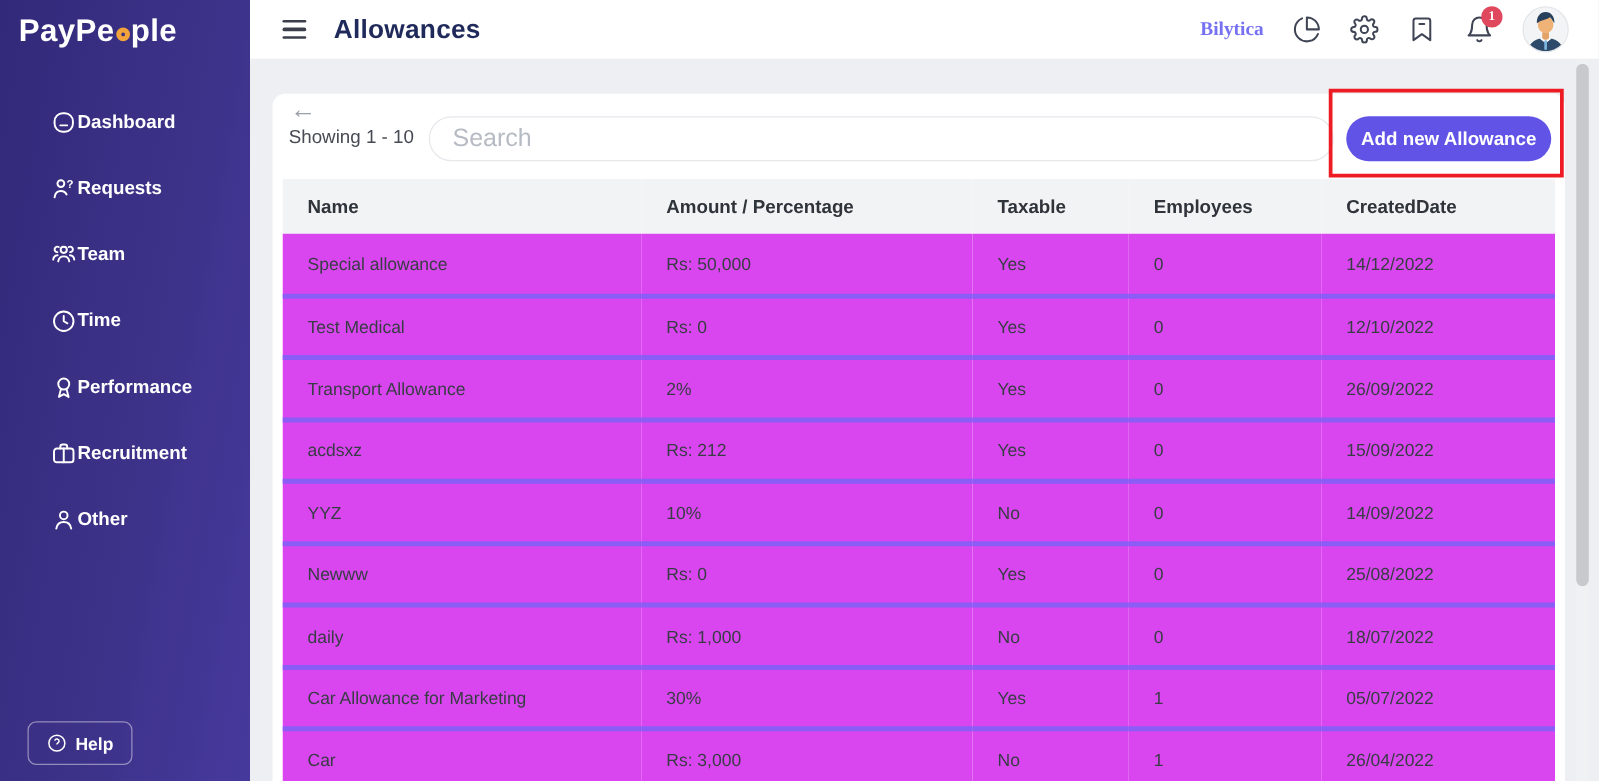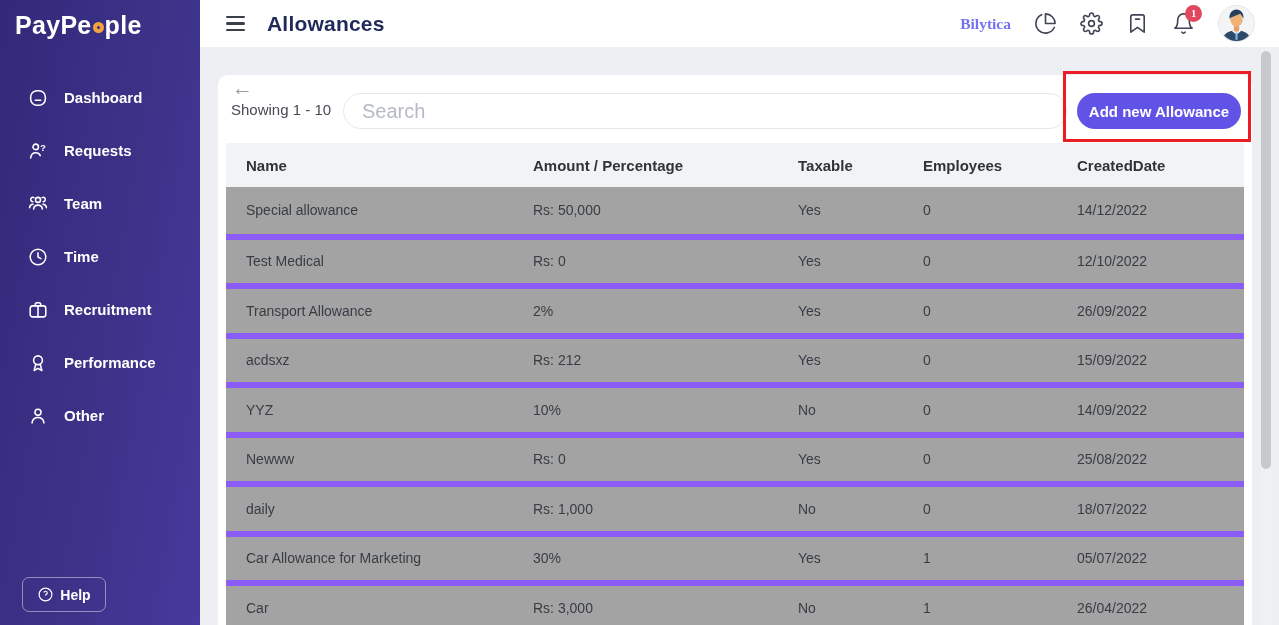--- a/index.html
+++ b/index.html
@@ -5,21 +5,21 @@
   * { margin:0; padding:0; box-sizing:border-box; }
   html,body { width:1279px; height:625px; overflow:hidden; font-family:"Liberation Sans", sans-serif; background:#edeff2; }
   body { position:relative; }
 
   
   .sidebar { position:absolute; left:0; top:0; width:200px; height:625px;
     background:linear-gradient(100deg,#33297a 0%,#3c3288 55%,#46399d 100%); z-index:3; }
   .logo { padding:11px 0 0 15px; font-size:25px; font-weight:bold; color:#fff; letter-spacing:.3px; display:flex; align-items:center; }
   .logo-o { display:inline-block; width:11px; height:11px; border:4.5px solid #f2a33c; border-radius:50%; margin:4px 1px 0 1px; }
   .nav { position:absolute; top:71px; left:0; right:0; }
-  .nav-item { height:53px; display:flex; align-items:center; padding-left:27px; gap:15px; color:#fff; font-size:15px; font-weight:bold; cursor:pointer; }
+  .nav-item { height:53px; display:flex; align-items:center; padding-left:40px; color:#fff; font-size:15px; font-weight:bold; cursor:pointer; }
   .nav-item svg { width:22px; height:22px; stroke:#fff; stroke-width:1.7; fill:none; stroke-linecap:round; stroke-linejoin:round; }
   .nav-item svg text { font-family:"Liberation Sans",sans-serif; }
   .help-btn { position:absolute; left:22px; bottom:13px; width:84px; height:35px;
     border:1px solid rgba(255,255,255,.45); border-radius:7px; display:flex; align-items:center; justify-content:center; gap:6px;
     color:#fff; font-size:14px; font-weight:bold; cursor:pointer; }
   .help-btn svg { width:17px; height:17px; stroke:#fff; stroke-width:1.7; fill:none; }
 
   
   .topbar { position:absolute; left:200px; top:0; right:0; height:47px; background:#fff; z-index:2;
     display:flex; align-items:center; padding:0 24px 0 26px; }
@@ -44,21 +44,21 @@
     padding:0 18px; font-size:20px; color:#3a3e45; outline:none; font-family:"Liberation Sans",sans-serif; }
   .search-input::placeholder { color:#b6bac2; }
   .add-btn { position:absolute; left:859px; top:18px; width:164px; height:36px; border:none; border-radius:18px;
     background:#6153e6; color:#fff; font-size:15px; font-weight:bold; cursor:pointer; font-family:"Liberation Sans",sans-serif; }
   .red-annotation { position:absolute; left:863px; top:16px; width:188px; height:71px; border:3px solid #ed1c24; z-index:6; pointer-events:none; }
 
   
   .tbl-wrap { position:absolute; left:8px; right:8px; top:68px; bottom:0; overflow:hidden; }
   table { width:100%; border-collapse:collapse; table-layout:fixed; }
   thead th { background:#f2f3f5; height:44px; text-align:left; padding-left:20px; font-size:15px; color:#2f333a; font-weight:bold; }
-  tbody td { height:49.5px; padding-left:20px; font-size:14px; color:#383d44; border-bottom:6px solid #8b5cf6; background:#a3a3a3; }
+  tbody td { height:49.5px; padding-left:20px; font-size:14px; color:#383d44; border-bottom:4px solid #8b5cf6; background:#d946ef; }
 
   
   .scroll-track { position:absolute; right:8px; top:48px; bottom:0; width:10px; background:#f0f1f3; z-index:7; }
   .scroll-thumb { position:absolute; top:3px; left:0; width:10px; height:418px; background:#c7c9cc; border-radius:5px; }
 </style>
 </head>
 <body>
 
 <div class="sidebar">
   <div class="logo">
@@ -96,32 +96,32 @@
     </div>
     <div class="nav-item">
       <svg viewBox="0 0 24 24">
           <circle cx="12" cy="12" r="8.5"></circle>
           <path d="M12 7.5V12l3.2 1.8"></path>
         </svg>
       <span>Time</span>
     </div>
     <div class="nav-item">
       <svg viewBox="0 0 24 24">
+          <circle cx="12" cy="9" r="4.8"></circle>
+          <path d="M9.6 13.2l-1.8 7 4.2-2.4 4.2 2.4-1.8-7"></path>
+        </svg>
+      <span>Performance</span>
+    </div>
+    <div class="nav-item">
+      <svg viewBox="0 0 24 24">
           <rect x="3.5" y="7.5" width="17" height="12" rx="2.5"></rect>
           <path d="M9 7.5V6a2 2 0 0 1 2-2h2a2 2 0 0 1 2 2v1.5"></path>
           <line x1="12" y1="7.5" x2="12" y2="19.5"></line>
         </svg>
       <span>Recruitment</span>
-    </div>
-    <div class="nav-item">
-      <svg viewBox="0 0 24 24">
-          <circle cx="12" cy="9" r="4.8"></circle>
-          <path d="M9.6 13.2l-1.8 7 4.2-2.4 4.2 2.4-1.8-7"></path>
-        </svg>
-      <span>Performance</span>
     </div>
     <div class="nav-item">
       <svg viewBox="0 0 24 24">
           <circle cx="12" cy="8" r="3.3"></circle>
           <path d="M5.5 19.5c.6-3.8 3-5.8 6.5-5.8s5.9 2 6.5 5.8"></path>
         </svg>
       <span>Other</span>
     </div>
   </div>
 

